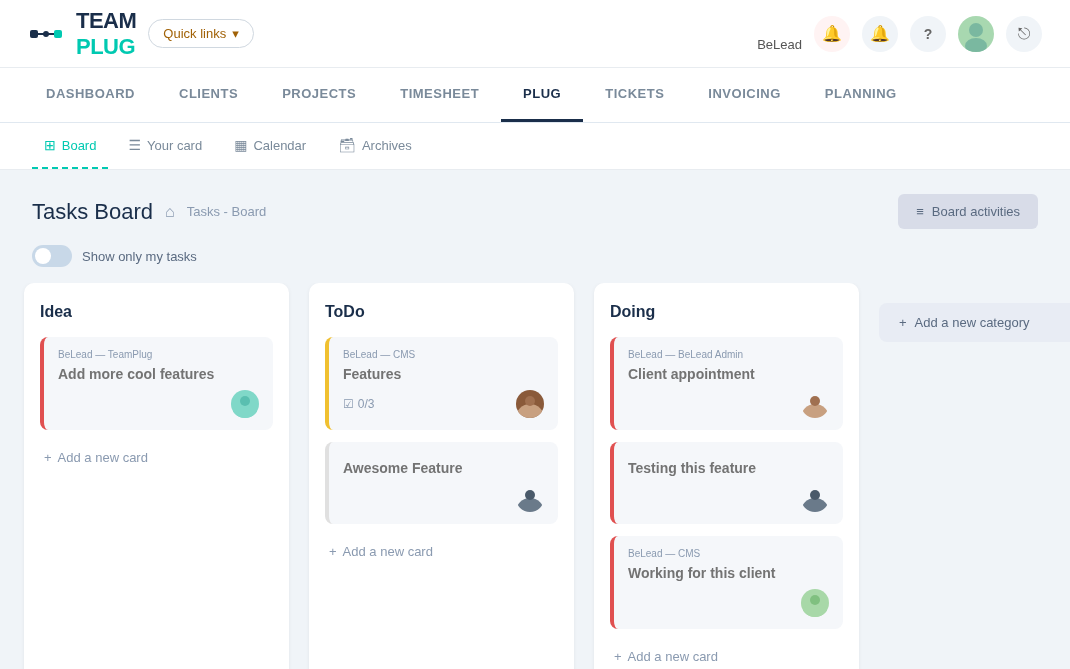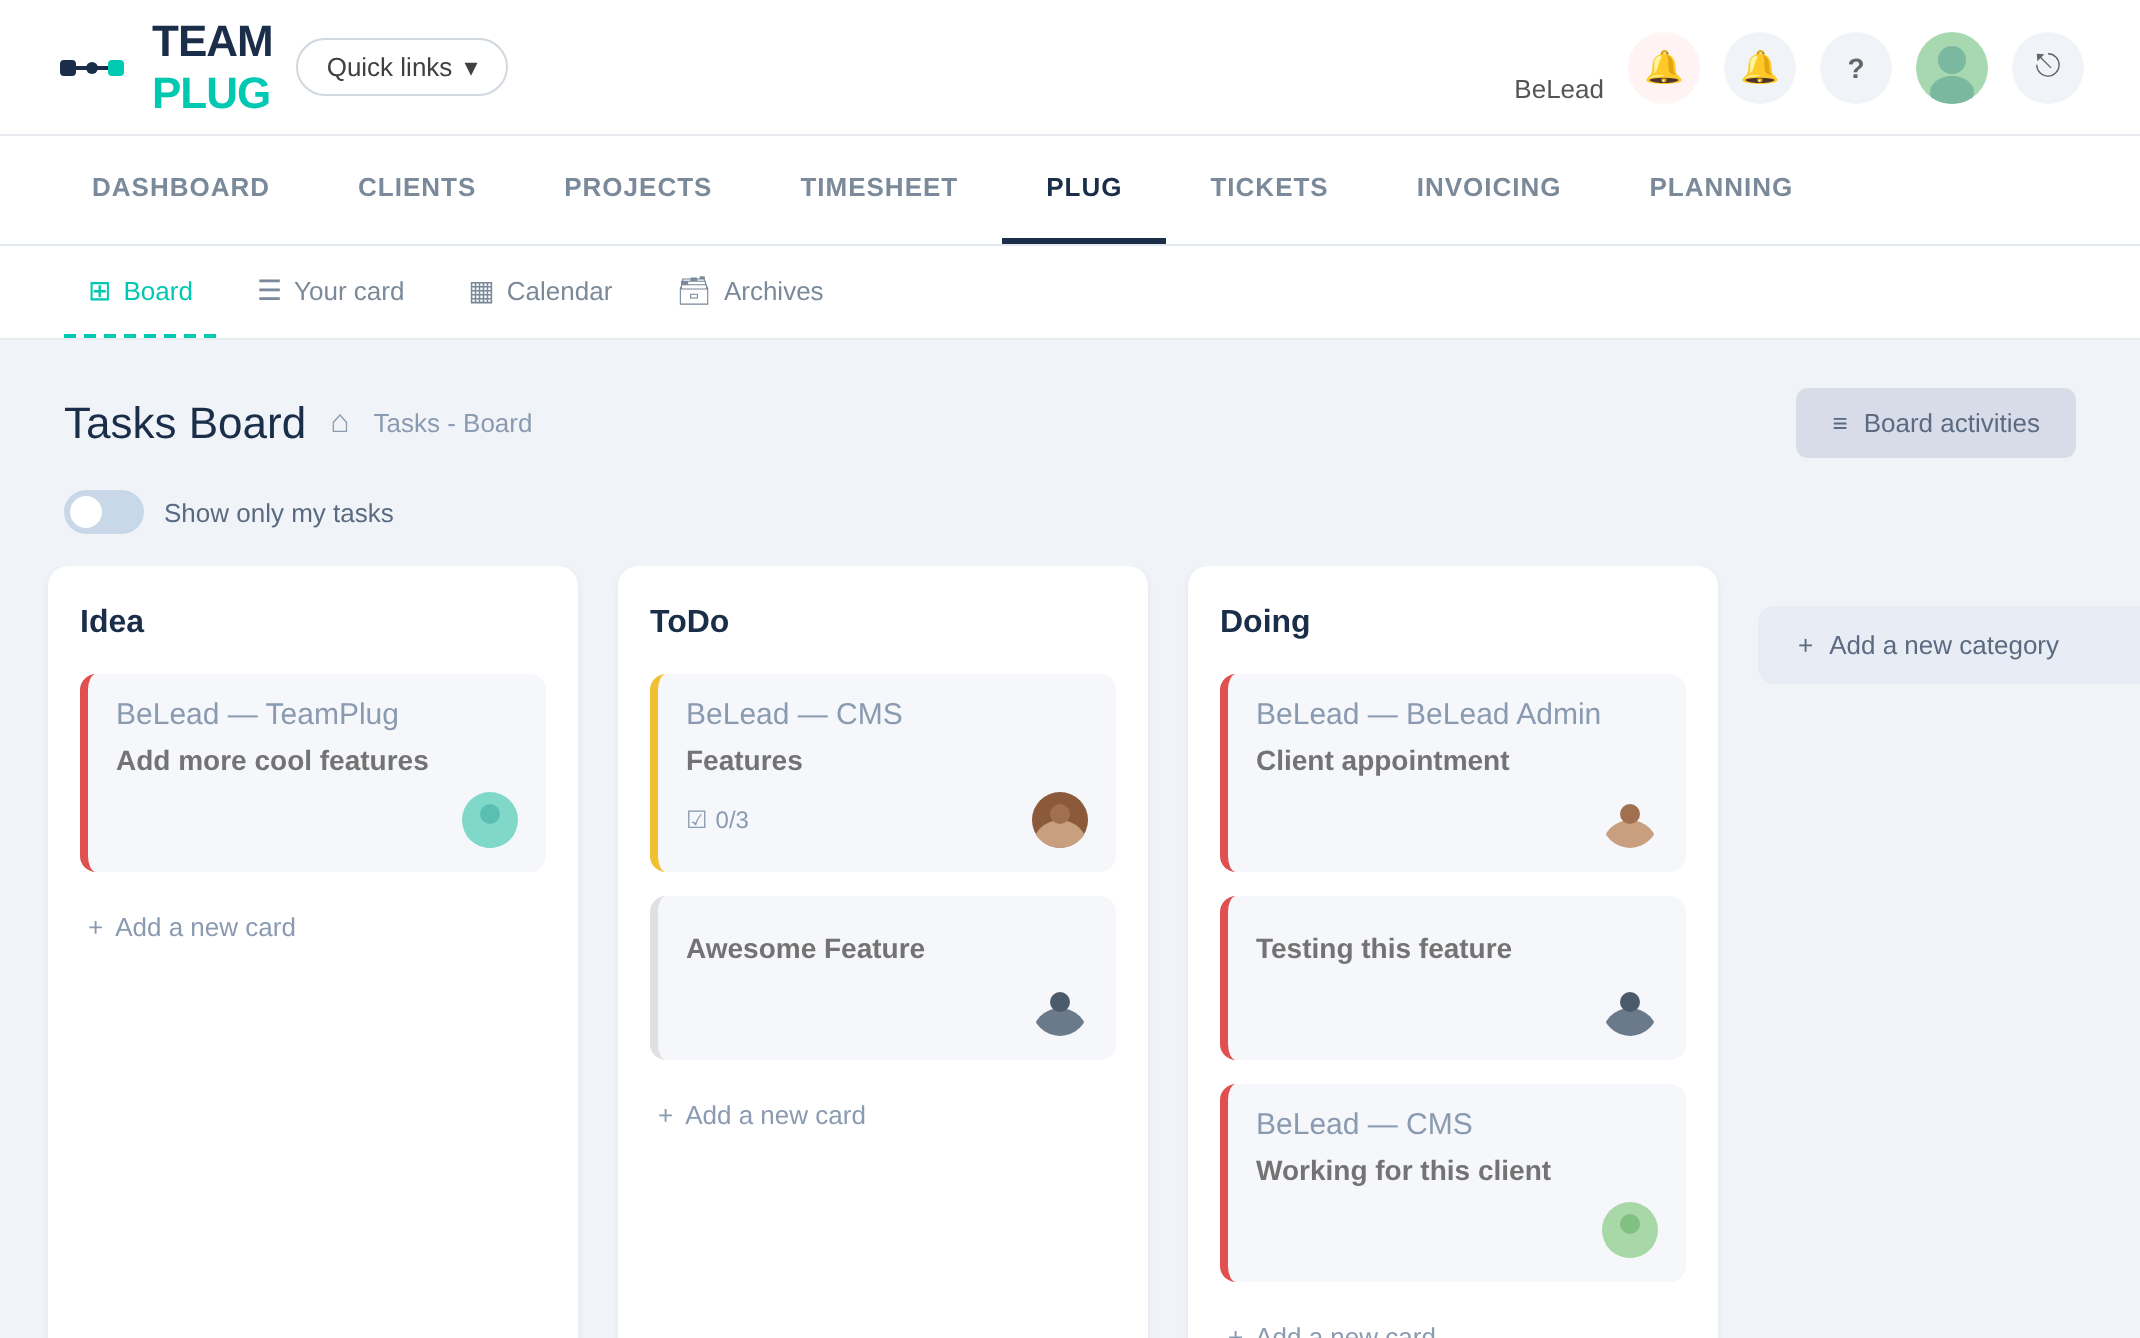--- a/index.html
+++ b/index.html
@@ -14,21 +14,21 @@
       padding: 0 28px;
       height: 68px;
       border-bottom: 1px solid #e8ecf0;
     }
     .logo-area { display: flex; align-items: center; gap: 12px; }
     .logo-text { font-size: 22px; font-weight: 900; color: #1a2e4a; letter-spacing: -0.5px; }
     .logo-plug { color: #00c9b1; }
     .logo-icon { display: flex; align-items: center; gap: 2px; }
     .quick-links-btn {
       border: 1px solid #d0d8e0; border-radius: 20px;
-      padding: 6px 14px; font-size: 13px; color: #404040;
+      padding: 6px 14px; font-size: 13px; color: #a16207;
       background: white; cursor: pointer; display: flex; align-items: center; gap: 6px;
     }
     .nav-right { display: flex; align-items: flex-end; gap: 12px; }
     .nav-user-name { font-size: 13px; color: #555; }
     .nav-icon {
       width: 36px; height: 36px; border-radius: 50%;
       display: flex; align-items: center; justify-content: center;
       background: #f0f4f8; color: #666; font-size: 16px; cursor: pointer;
     }
     .nav-icon.notification { background: #fff3f3; color: #e05; position: relative; }
@@ -103,21 +103,21 @@
     }
     .column-header { font-size: 16px; font-weight: 700; color: #1a2e4a; margin-bottom: 16px; }
 
     
     .board-card {
       background: #f5f7fa; border-radius: 8px; padding: 12px 14px;
       margin-bottom: 12px; border-left: 4px solid #e0e0e0; cursor: pointer;
     }
     .board-card.red-border { border-left-color: #e05050; }
     .board-card.yellow-border { border-left-color: #f0c030; }
-    .card-meta { font-size: 15px; color: #8a9ab0; margin-bottom: 6px; }
+    .card-meta { font-size: 10px; color: #8a9ab0; margin-bottom: 6px; }
     .card-title { font-size: 14px; font-weight: 600; color: #737373; margin-bottom: 8px; }
     .card-footer { display: flex; align-items: center; justify-content: space-between; }
     .card-checkbox { font-size: 12px; color: #8a9ab0; display: flex; align-items: center; gap: 4px; }
     .card-avatar { width: 28px; height: 28px; border-radius: 50%; overflow: hidden; display: flex; align-items: center; justify-content: center; }
     .avatar-teal { background: #80d8c8; }
     .avatar-green2 { background: #a8d8a8; }
 
     .add-card-btn {
       display: flex; align-items: center; gap: 6px;
       font-size: 13px; color: #8a9ab0; cursor: pointer;

